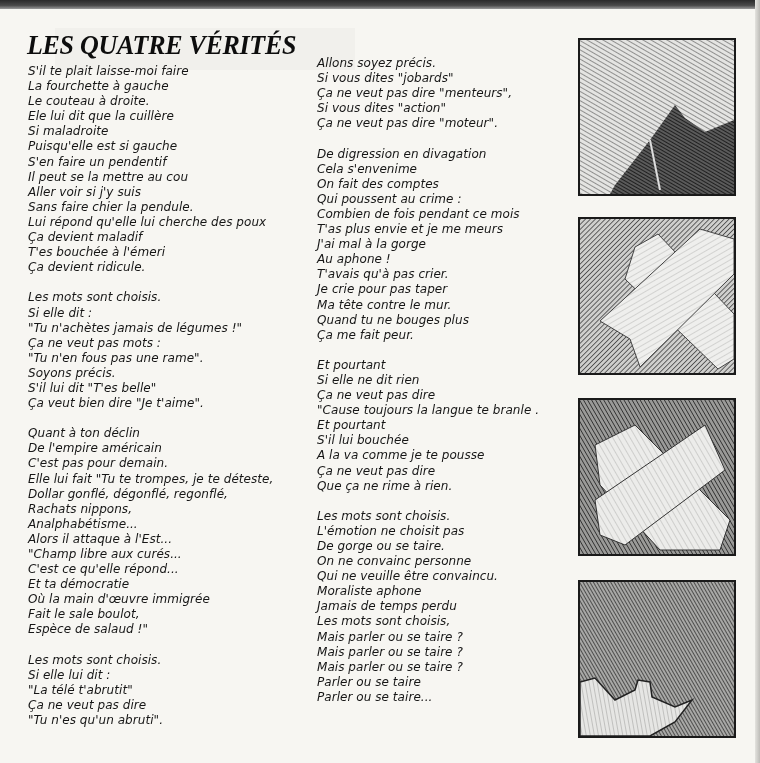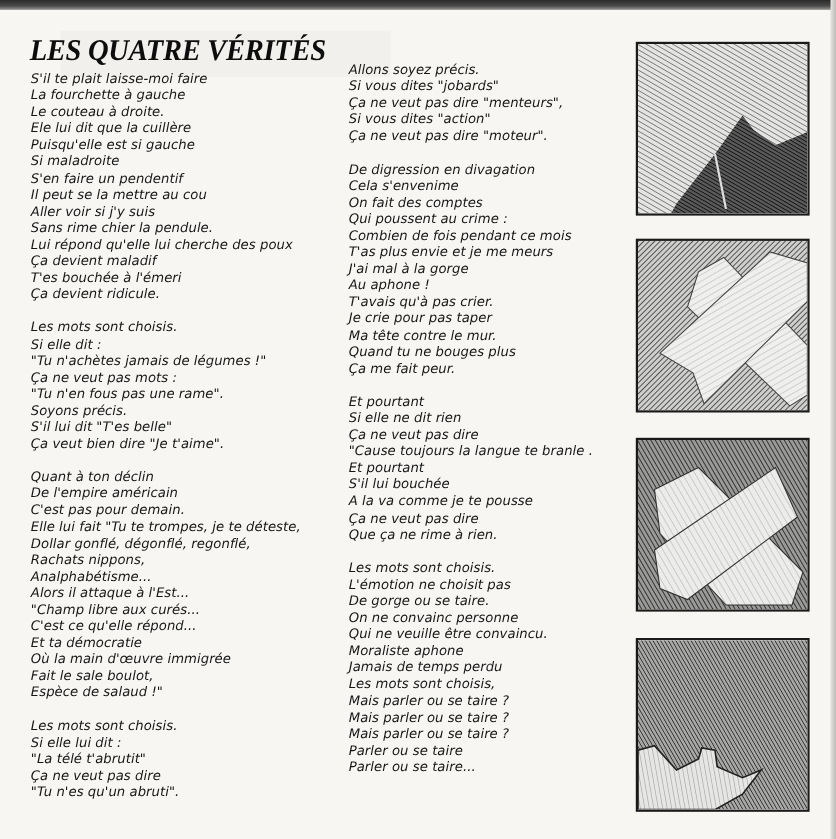--- a/index.html
+++ b/index.html
@@ -59,26 +59,26 @@
 <div class="ghost" style="left:55px;top:28px;width:300px;height:42px;"></div>
 
 <h1 class="title">LES QUATRE VÉRITÉS</h1>
 
 <div class="column col-left" id="col-left">
     <div class="stanza">
       <span class="line">S'il te plait laisse-moi faire</span>
       <span class="line">La fourchette à gauche</span>
       <span class="line">Le couteau à droite.</span>
       <span class="line">Ele lui dit que la cuillère</span>
+      <span class="line">Si maladroite</span>
       <span class="line">Puisqu'elle est si gauche</span>
-      <span class="line">Si maladroite</span>
       <span class="line">S'en faire un pendentif</span>
       <span class="line">Il peut se la mettre au cou</span>
       <span class="line">Aller voir si j'y suis</span>
-      <span class="line">Sans rime chier la pendule.</span>
+      <span class="line">Sans faire chier la pendule.</span>
       <span class="line">Lui répond qu'elle lui cherche des poux</span>
       <span class="line">Ça devient maladif</span>
       <span class="line">T'es bouchée à l'émeri</span>
       <span class="line">Ça devient ridicule.</span>
     </div>
     <div class="stanza">
       <span class="line">Les mots sont choisis.</span>
       <span class="line">Si elle dit :</span>
       <span class="line">"Tu n'achètes jamais de légumes !"</span>
       <span class="line">Ça ne veut pas mots :</span>

